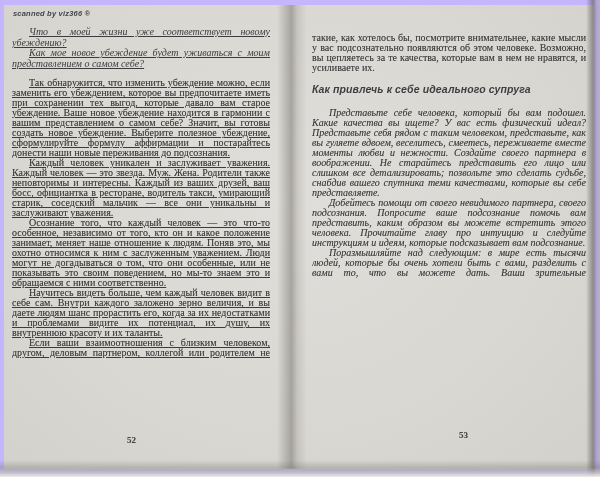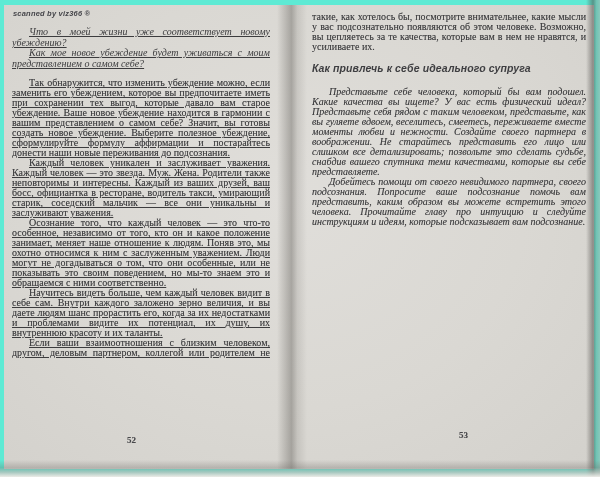--- a/index.html
+++ b/index.html
@@ -1,18 +1,18 @@
 <!DOCTYPE html>
 <html lang="ru"><head>
 <meta charset="utf-8">
 <style>
   html,body{margin:0;padding:0;background:#f3f2ee;}
   .scan{
     position:relative;width:600px;height:477px;overflow:hidden;
-    background:#5eead4;
+    background:#c4b5fd;
     font-family:"Liberation Serif", serif;
   }
   .paper{
     position:absolute;left:4px;top:5px;width:590px;height:464px;
     background:radial-gradient(ellipse at 48% 42%, #e0deda 0%, #dad8d3 55%, #d3d1cc 100%);
   }
   .gutter-shadow{
     position:absolute;left:277px;top:5px;width:30px;height:464px;
     background:linear-gradient(90deg, rgba(90,87,82,0) 0%, rgba(80,77,72,0.38) 48%, rgba(110,107,102,0.18) 68%, rgba(90,87,82,0) 100%);
   }
@@ -24,21 +24,21 @@
     position:absolute;left:0;top:460px;width:600px;height:17px;
     background:linear-gradient(180deg, rgba(105,102,97,0) 0%, rgba(105,102,97,0.30) 45%, rgba(190,188,184,0.75) 72%, #ecebe7 100%);
   }
   .watermark{
     position:absolute;left:13px;top:9px;
     font:italic bold 7.5px/9px "Liberation Sans", sans-serif;
     color:#45454a;letter-spacing:.2px;
   }
   .page{position:absolute;top:0;color:#3c3c3e;}
   .page-left{left:12px;width:258px;height:440px;padding-top:27px;overflow:hidden;text-decoration:underline;}
-  .page-right{left:312px;width:274px;height:440px;padding-top:12px;overflow:hidden;}
+  .page-right{left:312px;width:274px;height:440px;padding-top:33px;overflow:hidden;}
   .q{
     margin:0;font:italic 10px/10.6px "Liberation Serif", serif;
     text-align:justify;text-indent:17px;color:#3a3a3c;
   }
   .questions{margin-bottom:9px;}
   .body{
     margin:0;font-size:10px;line-height:10px;
     text-align:justify;text-indent:17px;
     color:#3c3c3e;text-shadow:0 0 .5px rgba(60,60,62,.45);
   }
@@ -79,20 +79,21 @@
     <p class="body cont">Если ваши взаимоотношения с близким человеком, другом, деловым партнером, коллегой или родителем не</p>
   </div>
 
   <div class="page page-right">
     <p class="body no-indent">такие, как хотелось бы, посмотрите внимательнее, какие мысли у вас подсознательно появляются об этом человеке. Возможно, вы цепляетесь за те качества, которые вам в нем не нравятся, и усиливаете их.</p>
     <h2 class="heading">
       <span>Как привлечь к себе идеального супруга</span>
     </h2>
     <p class="body it">Представьте себе человека, который бы вам подошел. Какие качества вы ищете? У вас есть физический идеал? Представьте себя рядом с таким человеком, представьте, как вы гуляете вдвоем, веселитесь, смеетесь, переживаете вместе моменты любви и нежности. Создайте своего партнера в воображении. Не старайтесь представить его лицо или слишком все детализировать; позвольте это сделать судьбе, снабдив вашего спутника теми качествами, которые вы себе представляете.</p>
     <p class="body it">Добейтесь помощи от своего невидимого партнера, своего подсознания. Попросите ваше подсознание помочь вам представить, каким образом вы можете встретить этого человека. Прочитайте главу про интуицию и следуйте инструкциям и идеям, которые подсказывает вам подсознание.</p>
+    <p class="body it cont">Поразмышляйте над следующим: в мире есть тысячи людей, которые бы очень хотели быть с вами, разделить с вами то, что вы можете дать. Ваши зрительные</p>
   </div>
 
   <div class="pagenum pagenum-left">52</div>
   <div class="pagenum pagenum-right">53</div>
 
   <div class="right-edge-shadow"></div>
   <div class="bottom-shadow"></div>
 </div>
 
 </body></html>

